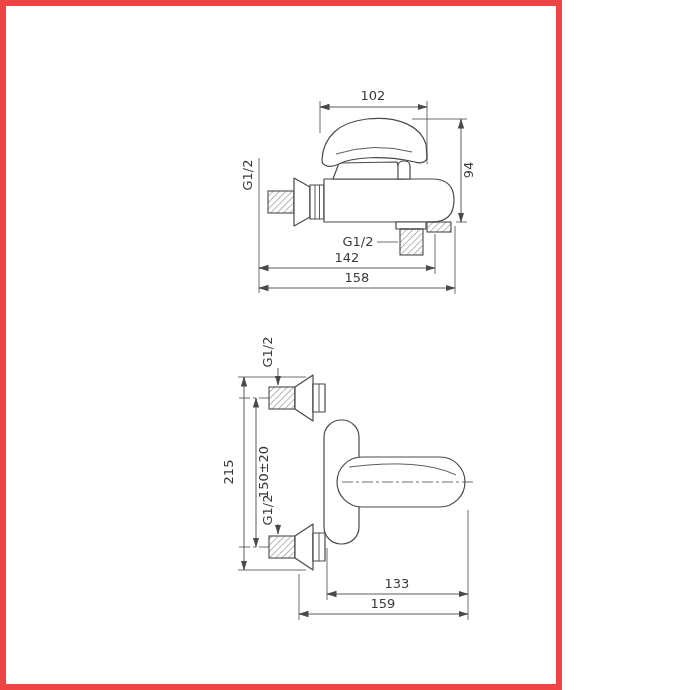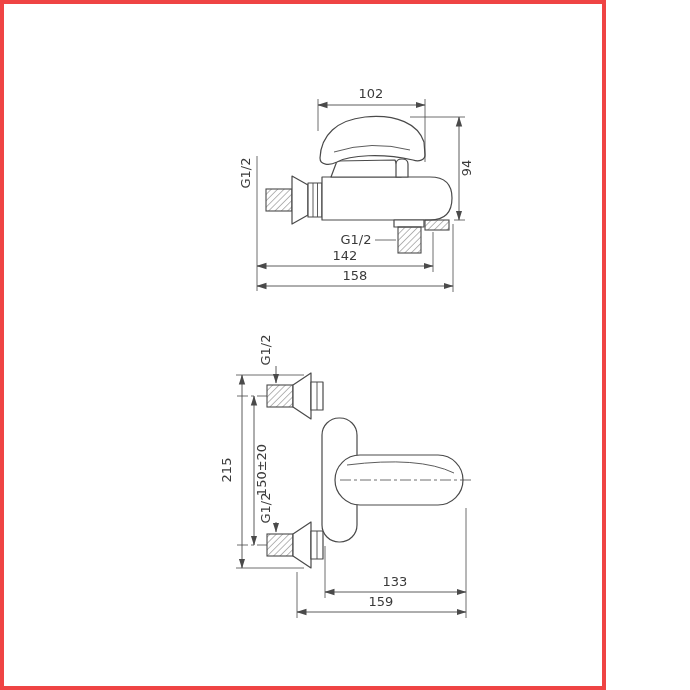--- a/index.html
+++ b/index.html
@@ -1,18 +1,18 @@
 <!DOCTYPE html>
 <html><head>
 <meta charset="utf-8">
 <style>
   html,body{margin:0;padding:0;background:#ffffff;}
   .stage{
-    width:606px;height:690px;box-sizing:border-box;position:relative;
-    background:#ffffff;border:4px solid #ef4444;
+    width:562px;height:690px;box-sizing:border-box;position:relative;
+    background:#ffffff;border:6px solid #ef4444;
     font-family:"DejaVu Sans", sans-serif;
   }
   svg{display:block;}
   .dim-text{font-size:13px;fill:#3a3a3a;font-family:"DejaVu Sans",sans-serif;}
   .obj{fill:#ffffff;stroke:#4a4a4a;stroke-width:1.2;stroke-linejoin:round;}
   .thread{fill:url(#hatch);stroke:#4a4a4a;stroke-width:1.1;}
   .dim{stroke:#4a4a4a;stroke-width:0.9;fill:none;}
   .ext{stroke:#4a4a4a;stroke-width:0.8;fill:none;}
   .cl{stroke:#4a4a4a;stroke-width:0.8;fill:none;stroke-dasharray:11 3 3 3;}
   .detail{stroke:#4a4a4a;stroke-width:0.9;fill:none;}

